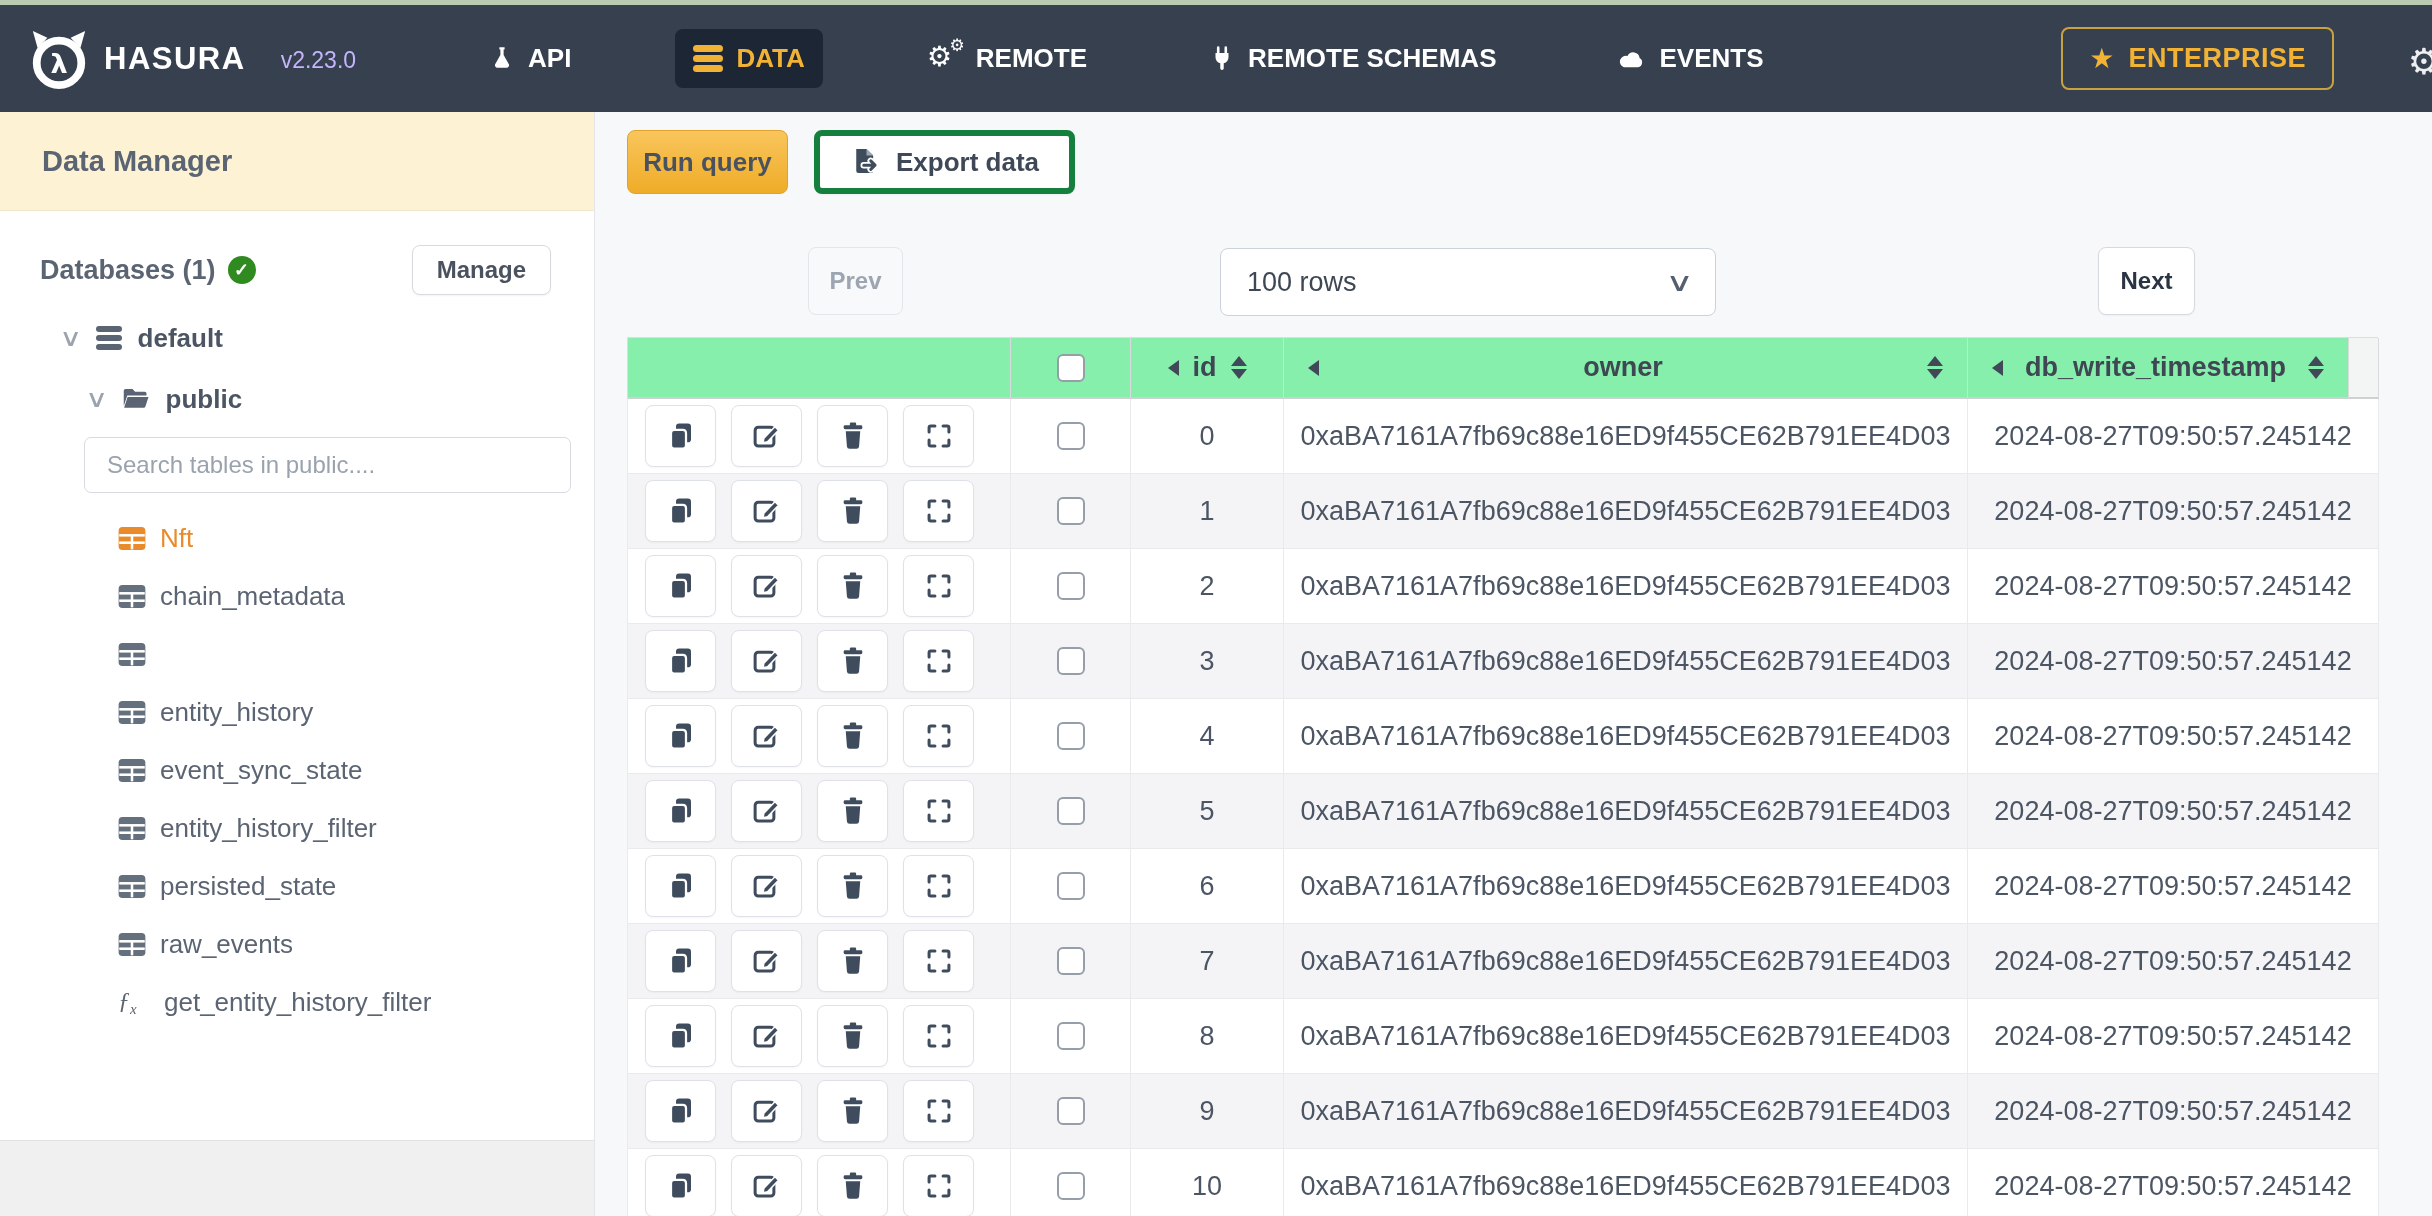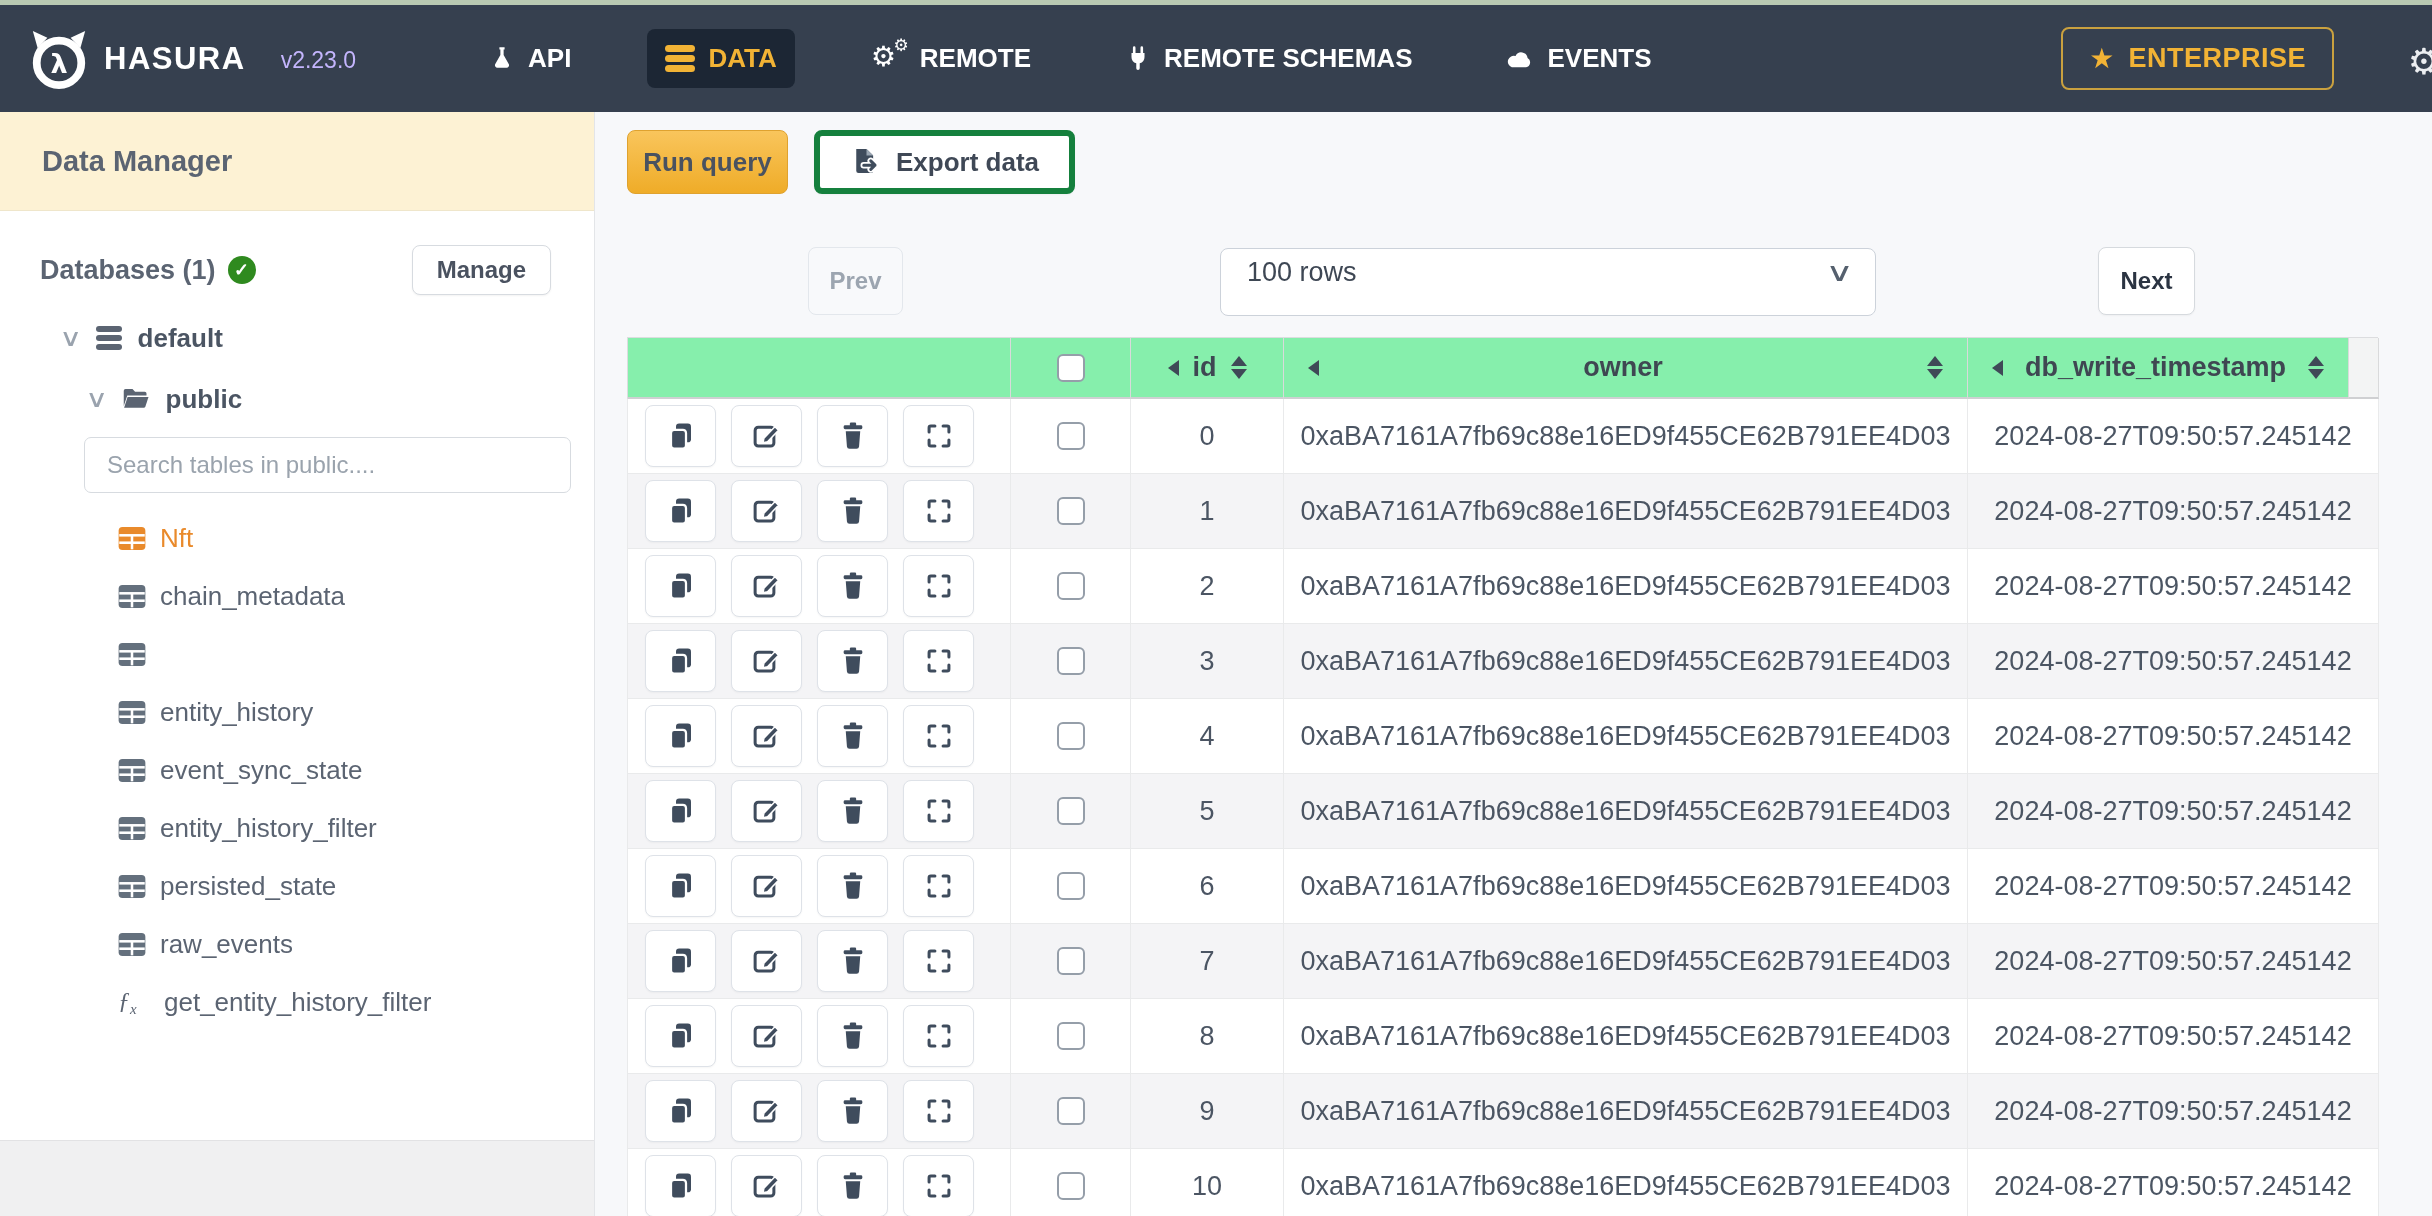--- a/index.html
+++ b/index.html
@@ -7,21 +7,21 @@
   body { font-family:"Liberation Sans", sans-serif; color:#4b5563; background:#f7f8fa; position:relative; }
 
   
   .top-strip { position:absolute; left:0; top:0; width:2432px; height:5px; background:#b9c9b2; }
   .navbar { position:absolute; left:0; top:5px; width:2432px; height:107px; background:#36404f;
             display:flex; align-items:center; padding:0 0 0 28px; }
   .logo-wrap { display:flex; align-items:center; gap:14px; }
   .logo-svg { display:block; }
   .brand { color:#fff; font-size:31px; font-weight:bold; letter-spacing:1.5px; }
   .version { color:#c4b5fd; font-size:23px; margin-left:21px; margin-top:4px; }
-  .nav-items { display:flex; align-items:center; margin-left:115px; gap:58px; }
+  .nav-items { display:flex; align-items:center; margin-left:115px; gap:86px; }
   .nav-item { display:flex; align-items:center; gap:13px; color:#fff; font-size:26px; font-weight:bold;
               cursor:pointer; padding:14px 18px; border-radius:8px; white-space:nowrap; }
   .nav-item.active { background:#1c2634; color:#f2b335; }
   .nav-item.active .db-pill { background:#f2b335; }
   .gear-glyph { color:#fff; font-size:30px; line-height:1; font-family:"DejaVu Sans", sans-serif; }
   .gears { position:relative; width:36px; height:32px; }
   .gears .g1 { position:absolute; left:0; top:0px; font-size:28px; }
   .gears .g2 { position:absolute; right:-2px; top:-6px; font-size:17px; }
   .db-icon { display:flex; flex-direction:column; gap:3px; }
   .db-pill { width:30px; height:7px; border-radius:4px; background:#fff; }
@@ -69,23 +69,23 @@
   .toolbar { position:absolute; left:32px; top:18px; display:flex; gap:26px; }
   .run-query-btn { width:161px; height:64px; background:linear-gradient(#f9c55c,#efac28); border:1px solid #dfa22f;
                    border-radius:8px; font-size:26px; font-weight:bold; color:#4a5260; cursor:pointer;
                    display:flex; align-items:center; justify-content:center; }
   .export-btn { height:64px; background:#fff; border:6px solid #15803d; border-radius:8px; padding:0 30px;
                 display:flex; align-items:center; gap:16px; font-size:26px; font-weight:bold; color:#3f4856;
                 cursor:pointer; box-shadow:0 1px 2px rgba(0,0,0,0.04); }
   .prev-btn { position:absolute; left:213px; top:135px; width:95px; height:68px; background:#f8f9fb;
               border:1px solid #e3e7ec; border-radius:8px; font-size:24px; font-weight:bold; color:#9ca5b0;
               display:flex; align-items:center; justify-content:center; }
-  .rows-select { position:absolute; left:625px; top:136px; width:656px; height:68px; background:#fff;
-                 border:1px solid #ccd2da; border-radius:8px; display:flex; 
-                 padding:8px 26px; font-size:27px; color:#3e4754; cursor:pointer; }
+  .rows-select { position:absolute; left:625px; top:136px; width:496px; height:68px; background:#fff;
+                 border:1px solid #ccd2da; border-radius:8px; display:flex; align-items:center;
+                 padding:0 26px; font-size:27px; color:#3e4754; cursor:pointer; }
   .rows-select .sel-chev { margin-left:auto; color:#55606e; font-size:26px; font-family:"DejaVu Sans", sans-serif;
                            transform:scaleX(1.5); }
   .next-btn { position:absolute; left:1503px; top:135px; width:97px; height:68px; background:#fff;
               border:1px solid #d6dade; border-radius:8px; font-size:24px; font-weight:bold; color:#2b3442;
               display:flex; align-items:center; justify-content:center; cursor:pointer;
               box-shadow:0 1px 2px rgba(0,0,0,0.04); }
 
   
   .dtable { position:absolute; left:32px; top:225px; width:1751px; }
   .thead { display:grid; grid-template-columns:383px 120px 153px 684px 381px 30px; height:62px;

